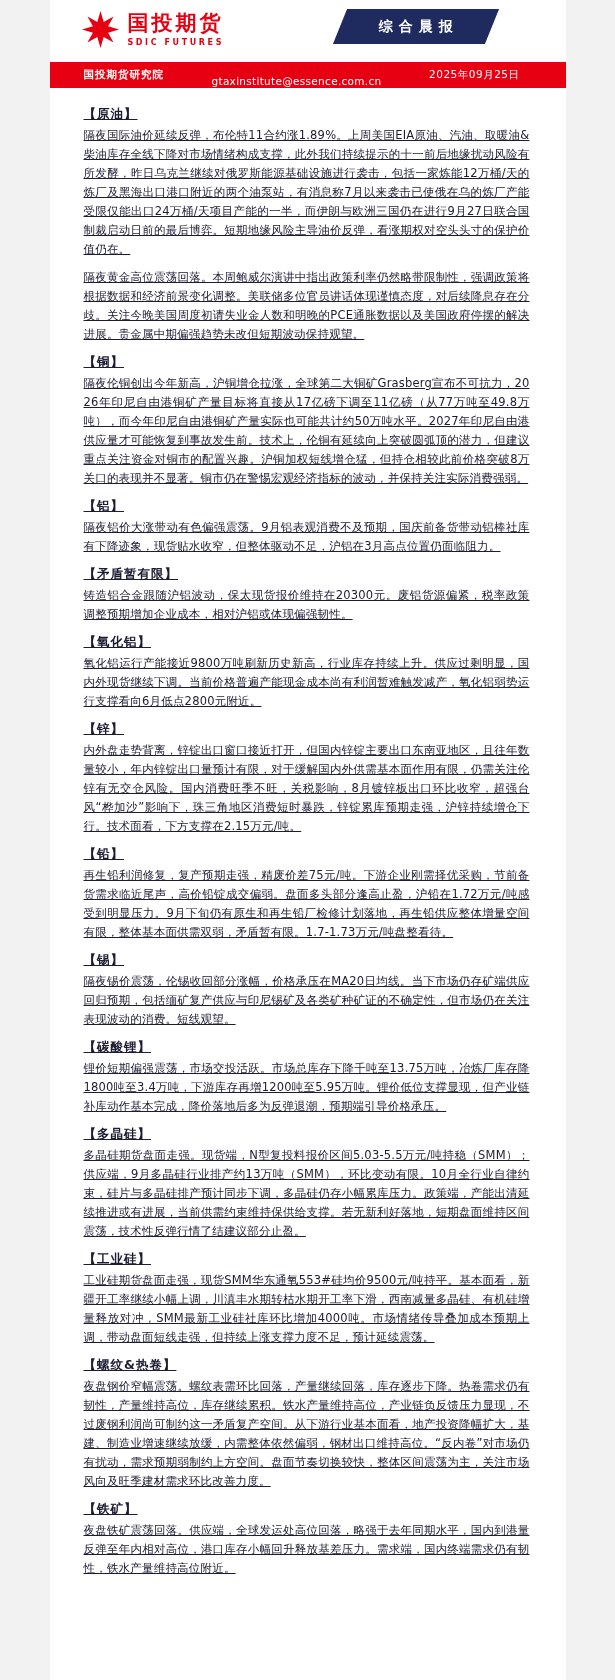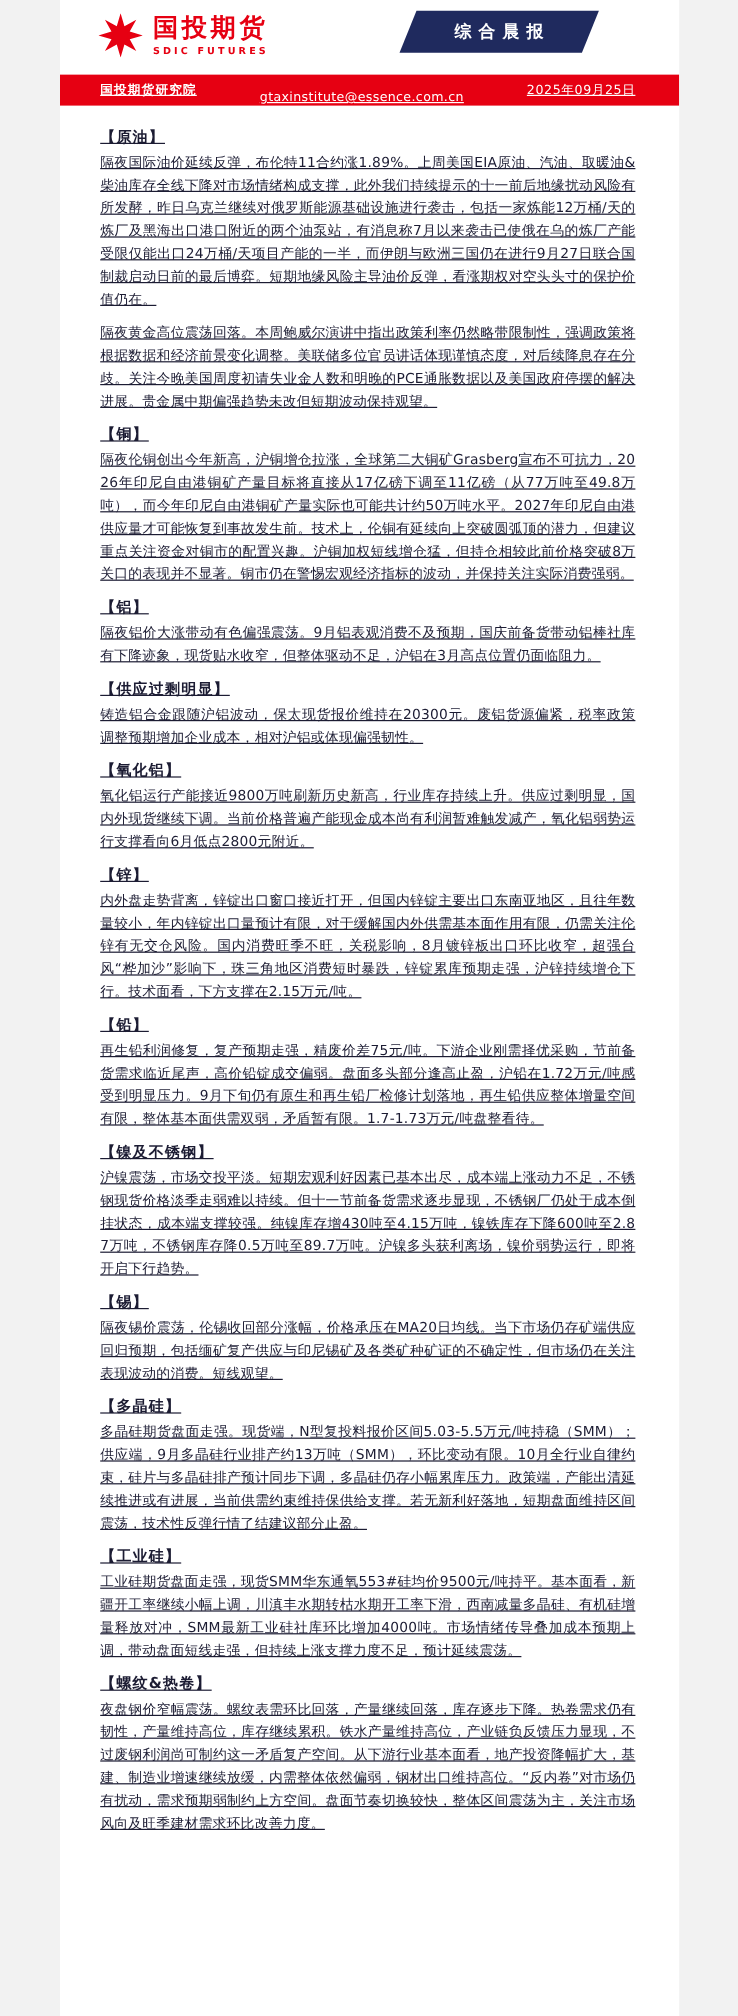--- a/index.html
+++ b/index.html
@@ -27,21 +27,21 @@
     display:flex; align-items:center; justify-content:center;
   }
   .banner-label {
     transform:skewX(22deg); color:#ffffff; font-size:14px; font-weight:bold;
     letter-spacing:6px; padding-left:6px; white-space:nowrap;
   }
   
   .infobar {
     height:26px; background:var(--brand-red); color:#ffffff;
     display:flex; align-items:center; justify-content:space-between;
-    padding:0 36px 0 34px; font-size:10.5px;text-decoration:underline;
+    padding:0 46px 0 34px; font-size:10.5px;
   }
   .infobar .institute { font-weight:bold; letter-spacing:1px; }
   .infobar .email { letter-spacing:0.3px;margin-top:12px; }
   .infobar .date { letter-spacing:0.5px; }
   
   .content { padding:8px 36px 0 34px; color:var(--ink);text-decoration:underline; }
   .report-section { margin-top:9px; }
   .sec-title {
     font-size:12.5px; font-weight:bold; letter-spacing:1px;
     line-height:18px; margin-bottom:3px; color:var(--ink);
@@ -93,60 +93,64 @@
     <h2 class="sec-title">【铜】</h2>
     <p class="sec-body">隔夜伦铜创出今年新高，沪铜增仓拉涨，全球第二大铜矿Grasberg宣布不可抗力，2026年印尼自由港铜矿产量目标将直接从17亿磅下调至11亿磅（从77万吨至49.8万吨），而今年印尼自由港铜矿产量实际也可能共计约50万吨水平。2027年印尼自由港供应量才可能恢复到事故发生前。技术上，伦铜有延续向上突破圆弧顶的潜力，但建议重点关注资金对铜市的配置兴趣。沪铜加权短线增仓猛，但持仓相较此前价格突破8万关口的表现并不显著。铜市仍在警惕宏观经济指标的波动，并保持关注实际消费强弱。</p>
   </section>
 
   <section class="report-section">
     <h2 class="sec-title">【铝】</h2>
     <p class="sec-body">隔夜铝价大涨带动有色偏强震荡。9月铝表观消费不及预期，国庆前备货带动铝棒社库有下降迹象，现货贴水收窄，但整体驱动不足，沪铝在3月高点位置仍面临阻力。</p>
   </section>
 
   <section class="report-section">
-    <h2 class="sec-title">【供应过剩明显】</h2>
+    <h2 class="sec-title">【矛盾暂有限】</h2>
     <p class="sec-body">铸造铝合金跟随沪铝波动，保太现货报价维持在20300元。废铝货源偏紧，税率政策调整预期增加企业成本，相对沪铝或体现偏强韧性。</p>
   </section>
 
   <section class="report-section">
     <h2 class="sec-title">【氧化铝】</h2>
     <p class="sec-body">氧化铝运行产能接近9800万吨刷新历史新高，行业库存持续上升。供应过剩明显，国内外现货继续下调。当前价格普遍产能现金成本尚有利润暂难触发减产，氧化铝弱势运行支撑看向6月低点2800元附近。</p>
   </section>
 
   <section class="report-section">
     <h2 class="sec-title">【锌】</h2>
     <p class="sec-body">内外盘走势背离，锌锭出口窗口接近打开，但国内锌锭主要出口东南亚地区，且往年数量较小，年内锌锭出口量预计有限，对于缓解国内外供需基本面作用有限，仍需关注伦锌有无交仓风险。国内消费旺季不旺，关税影响，8月镀锌板出口环比收窄，超强台风“桦加沙”影响下，珠三角地区消费短时暴跌，锌锭累库预期走强，沪锌持续增仓下行。技术面看，下方支撑在2.15万元/吨。</p>
   </section>
 
   <section class="report-section">
     <h2 class="sec-title">【铅】</h2>
     <p class="sec-body">再生铅利润修复，复产预期走强，精废价差75元/吨。下游企业刚需择优采购，节前备货需求临近尾声，高价铅锭成交偏弱。盘面多头部分逢高止盈，沪铅在1.72万元/吨感受到明显压力。9月下旬仍有原生和再生铅厂检修计划落地，再生铅供应整体增量空间有限，整体基本面供需双弱，矛盾暂有限。1.7-1.73万元/吨盘整看待。</p>
   </section>
 
-  <section class="report-section">
-    <h2 class="sec-title">【镍及不锈钢】</h2>
-    <p class="sec-body">沪镍震荡，市场交投平淡。短期宏观利好因素已基本出尽，成本端上涨动力不足，不锈钢现货价格淡季走弱难以持续。但十一节前备货需求逐步显现，不锈钢厂仍处于成本倒挂状态，成本端支撑较强。纯镍库存增430吨至4.15万吨，镍铁库存下降600吨至2.87万吨，不锈钢库存降0.5万吨至89.7万吨。沪镍多头获利离场，镍价弱势运行，即将开启下行趋势。</p>
-  </section>
 
   <section class="report-section">
     <h2 class="sec-title">【锡】</h2>
     <p class="sec-body">隔夜锡价震荡，伦锡收回部分涨幅，价格承压在MA20日均线。当下市场仍存矿端供应回归预期，包括缅矿复产供应与印尼锡矿及各类矿种矿证的不确定性，但市场仍在关注表现波动的消费。短线观望。</p>
   </section>
 
+  <section class="report-section">
+    <h2 class="sec-title">【碳酸锂】</h2>
+    <p class="sec-body">锂价短期偏强震荡，市场交投活跃。市场总库存下降千吨至13.75万吨，冶炼厂库存降1800吨至3.4万吨，下游库存再增1200吨至5.95万吨。锂价低位支撑显现，但产业链补库动作基本完成，降价落地后多为反弹退潮，预期端引导价格承压。</p>
+  </section>
 
   <section class="report-section">
     <h2 class="sec-title">【多晶硅】</h2>
     <p class="sec-body">多晶硅期货盘面走强。现货端，N型复投料报价区间5.03-5.5万元/吨持稳（SMM）；供应端，9月多晶硅行业排产约13万吨（SMM），环比变动有限。10月全行业自律约束，硅片与多晶硅排产预计同步下调，多晶硅仍存小幅累库压力。政策端，产能出清延续推进或有进展，当前供需约束维持保供给支撑。若无新利好落地，短期盘面维持区间震荡，技术性反弹行情了结建议部分止盈。</p>
   </section>
 
   <section class="report-section">
     <h2 class="sec-title">【工业硅】</h2>
     <p class="sec-body">工业硅期货盘面走强，现货SMM华东通氧553#硅均价9500元/吨持平。基本面看，新疆开工率继续小幅上调，川滇丰水期转枯水期开工率下滑，西南减量多晶硅、有机硅增量释放对冲，SMM最新工业硅社库环比增加4000吨。市场情绪传导叠加成本预期上调，带动盘面短线走强，但持续上涨支撑力度不足，预计延续震荡。</p>
   </section>
 
   <section class="report-section">
     <h2 class="sec-title">【螺纹&amp;热卷】</h2>
     <p class="sec-body">夜盘钢价窄幅震荡。螺纹表需环比回落，产量继续回落，库存逐步下降。热卷需求仍有韧性，产量维持高位，库存继续累积。铁水产量维持高位，产业链负反馈压力显现，不过废钢利润尚可制约这一矛盾复产空间。从下游行业基本面看，地产投资降幅扩大，基建、制造业增速继续放缓，内需整体依然偏弱，钢材出口维持高位。“反内卷”对市场仍有扰动，需求预期弱制约上方空间。盘面节奏切换较快，整体区间震荡为主，关注市场风向及旺季建材需求环比改善力度。</p>
   </section>
 
+  <section class="report-section">
+    <h2 class="sec-title">【铁矿】</h2>
+    <p class="sec-body">夜盘铁矿震荡回落。供应端，全球发运处高位回落，略强于去年同期水平，国内到港量反弹至年内相对高位，港口库存小幅回升释放基差压力。需求端，国内终端需求仍有韧性，铁水产量维持高位附近。</p>
+  </section>
 </main>
 
 </div>
 
 </body></html>

